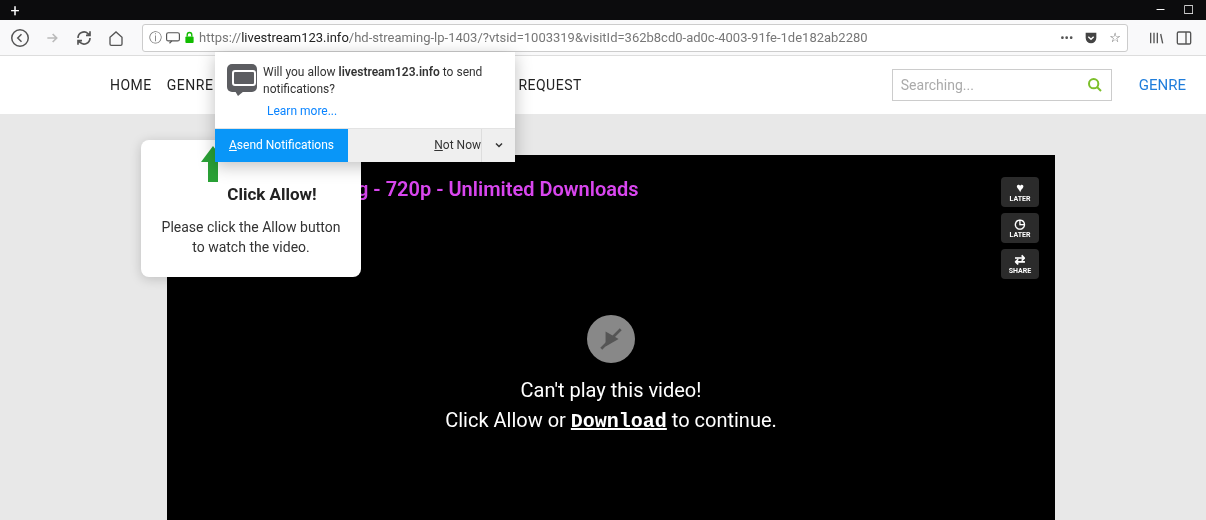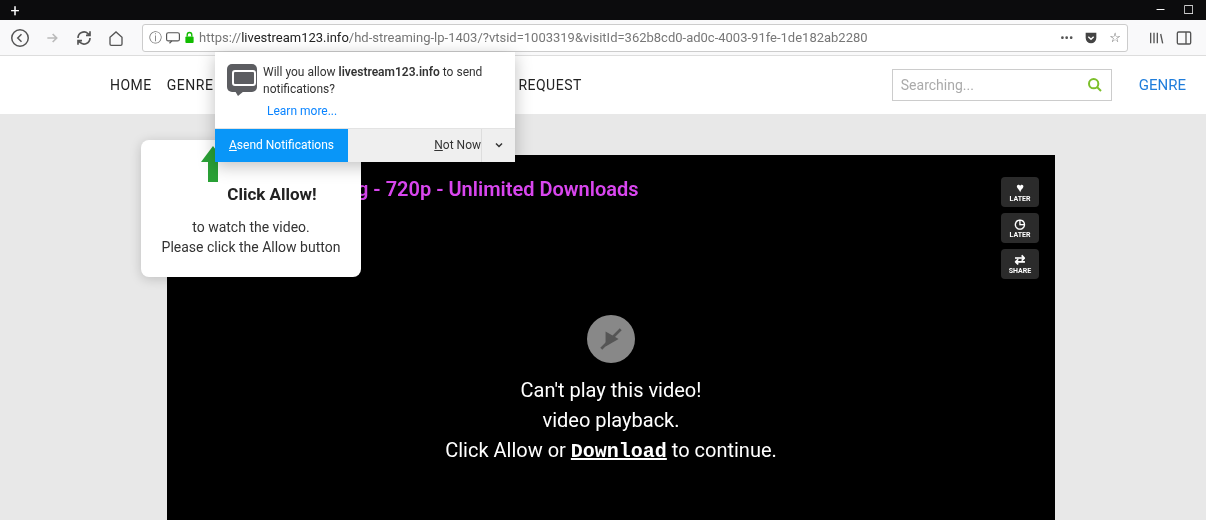--- a/index.html
+++ b/index.html
@@ -185,33 +185,32 @@
       </div>
   </div>
   <div class="play-disabled">
     <svg viewBox="0 0 24 24">
         <path d="M7 5v14l12-7z" fill="#555"></path>
         <line x1="3" y1="21" x2="21" y2="3" stroke="#555" stroke-width="2.5"></line>
       </svg>
   </div>
   <div class="video-msg">
     <div>Can't play this video!</div>
-    <div>video playback.</div>
     <div><span>Click Allow or </span><span class="dl">Download</span><span> to continue.</span></div>
   </div>
 </div>
 
 <div class="hint-card">
   <svg class="arrow" width="28" height="40" viewBox="0 0 28 40">
     <path d="M14 2 L26 18 L19 18 L19 38 L9 38 L9 18 L2 18 Z" fill="#2aa136"></path>
   </svg>
   <div class="hint-title">Click Allow!</div>
   <div class="hint-body">
+    <div>Please click the Allow button</div>
     <div>to watch the video.</div>
-    <div>Please click the Allow button</div>
   </div>
 </div>
 
 <div class="perm-dialog">
   <div class="perm-top">
     <div class="perm-icon"></div>
     <div class="perm-text">
       <span>Will you allow </span><b>livestream123.info</b><span> to send notifications?</span>
     </div>
   </div>

